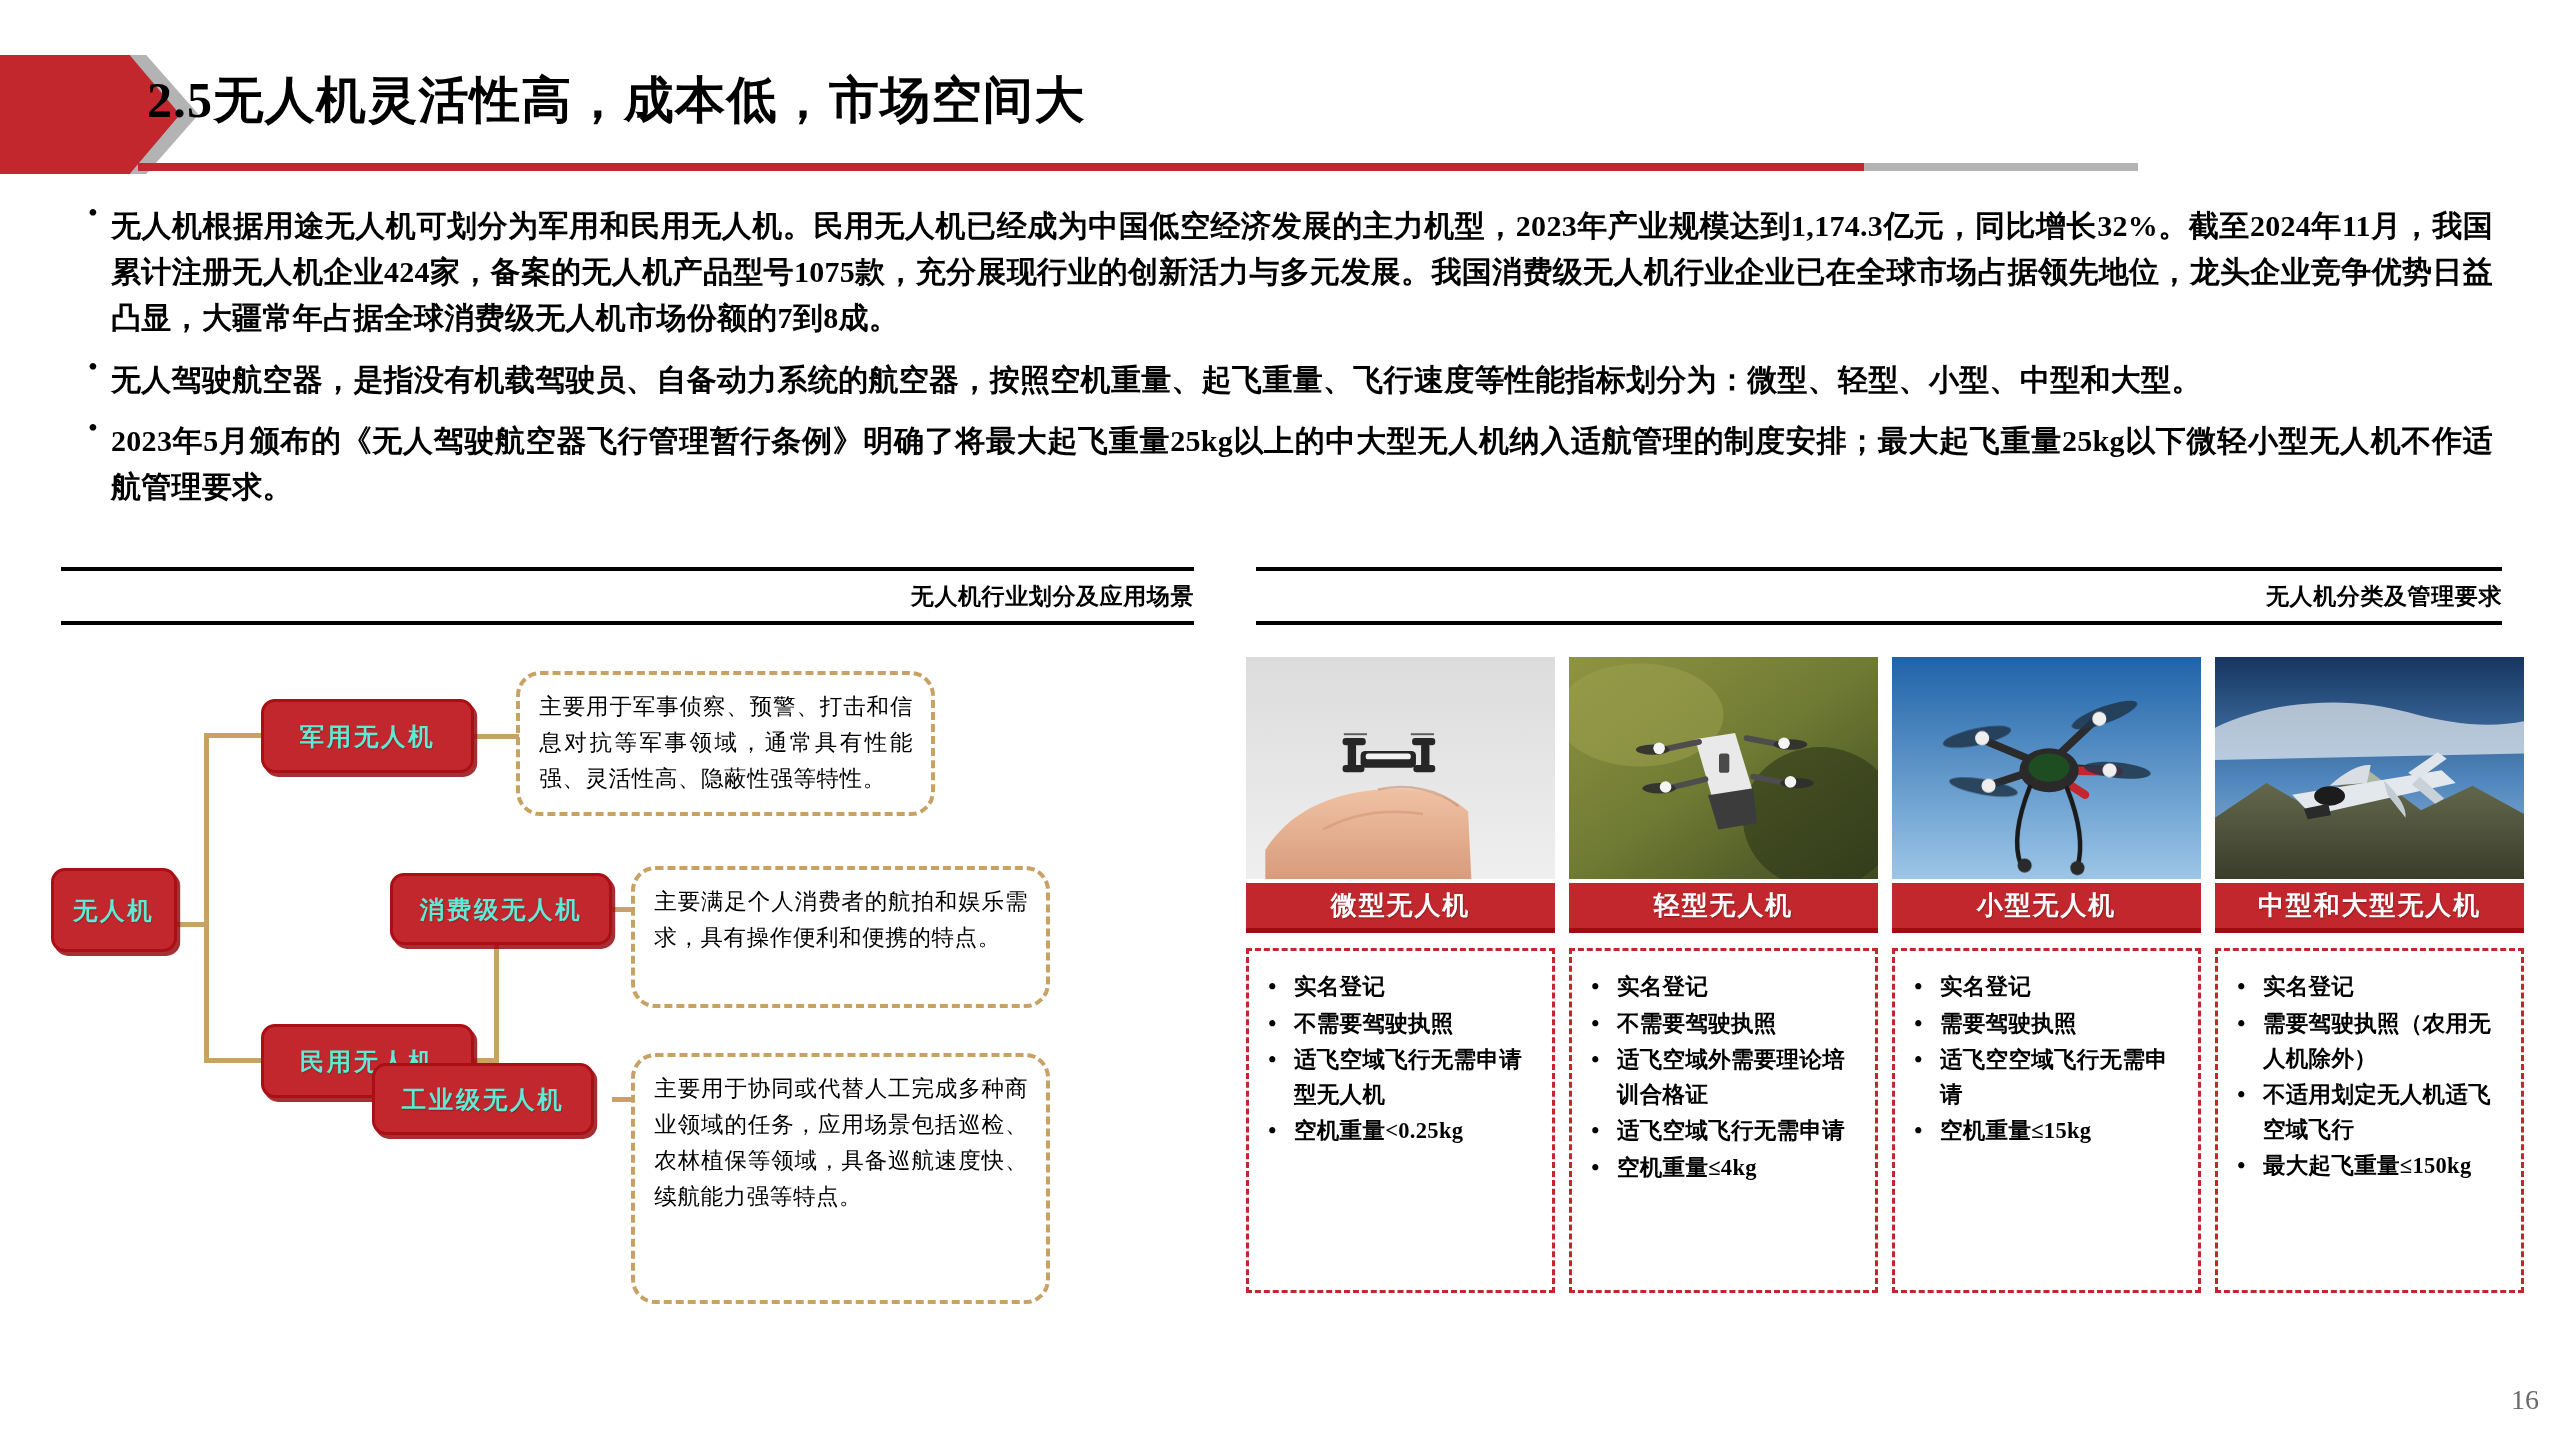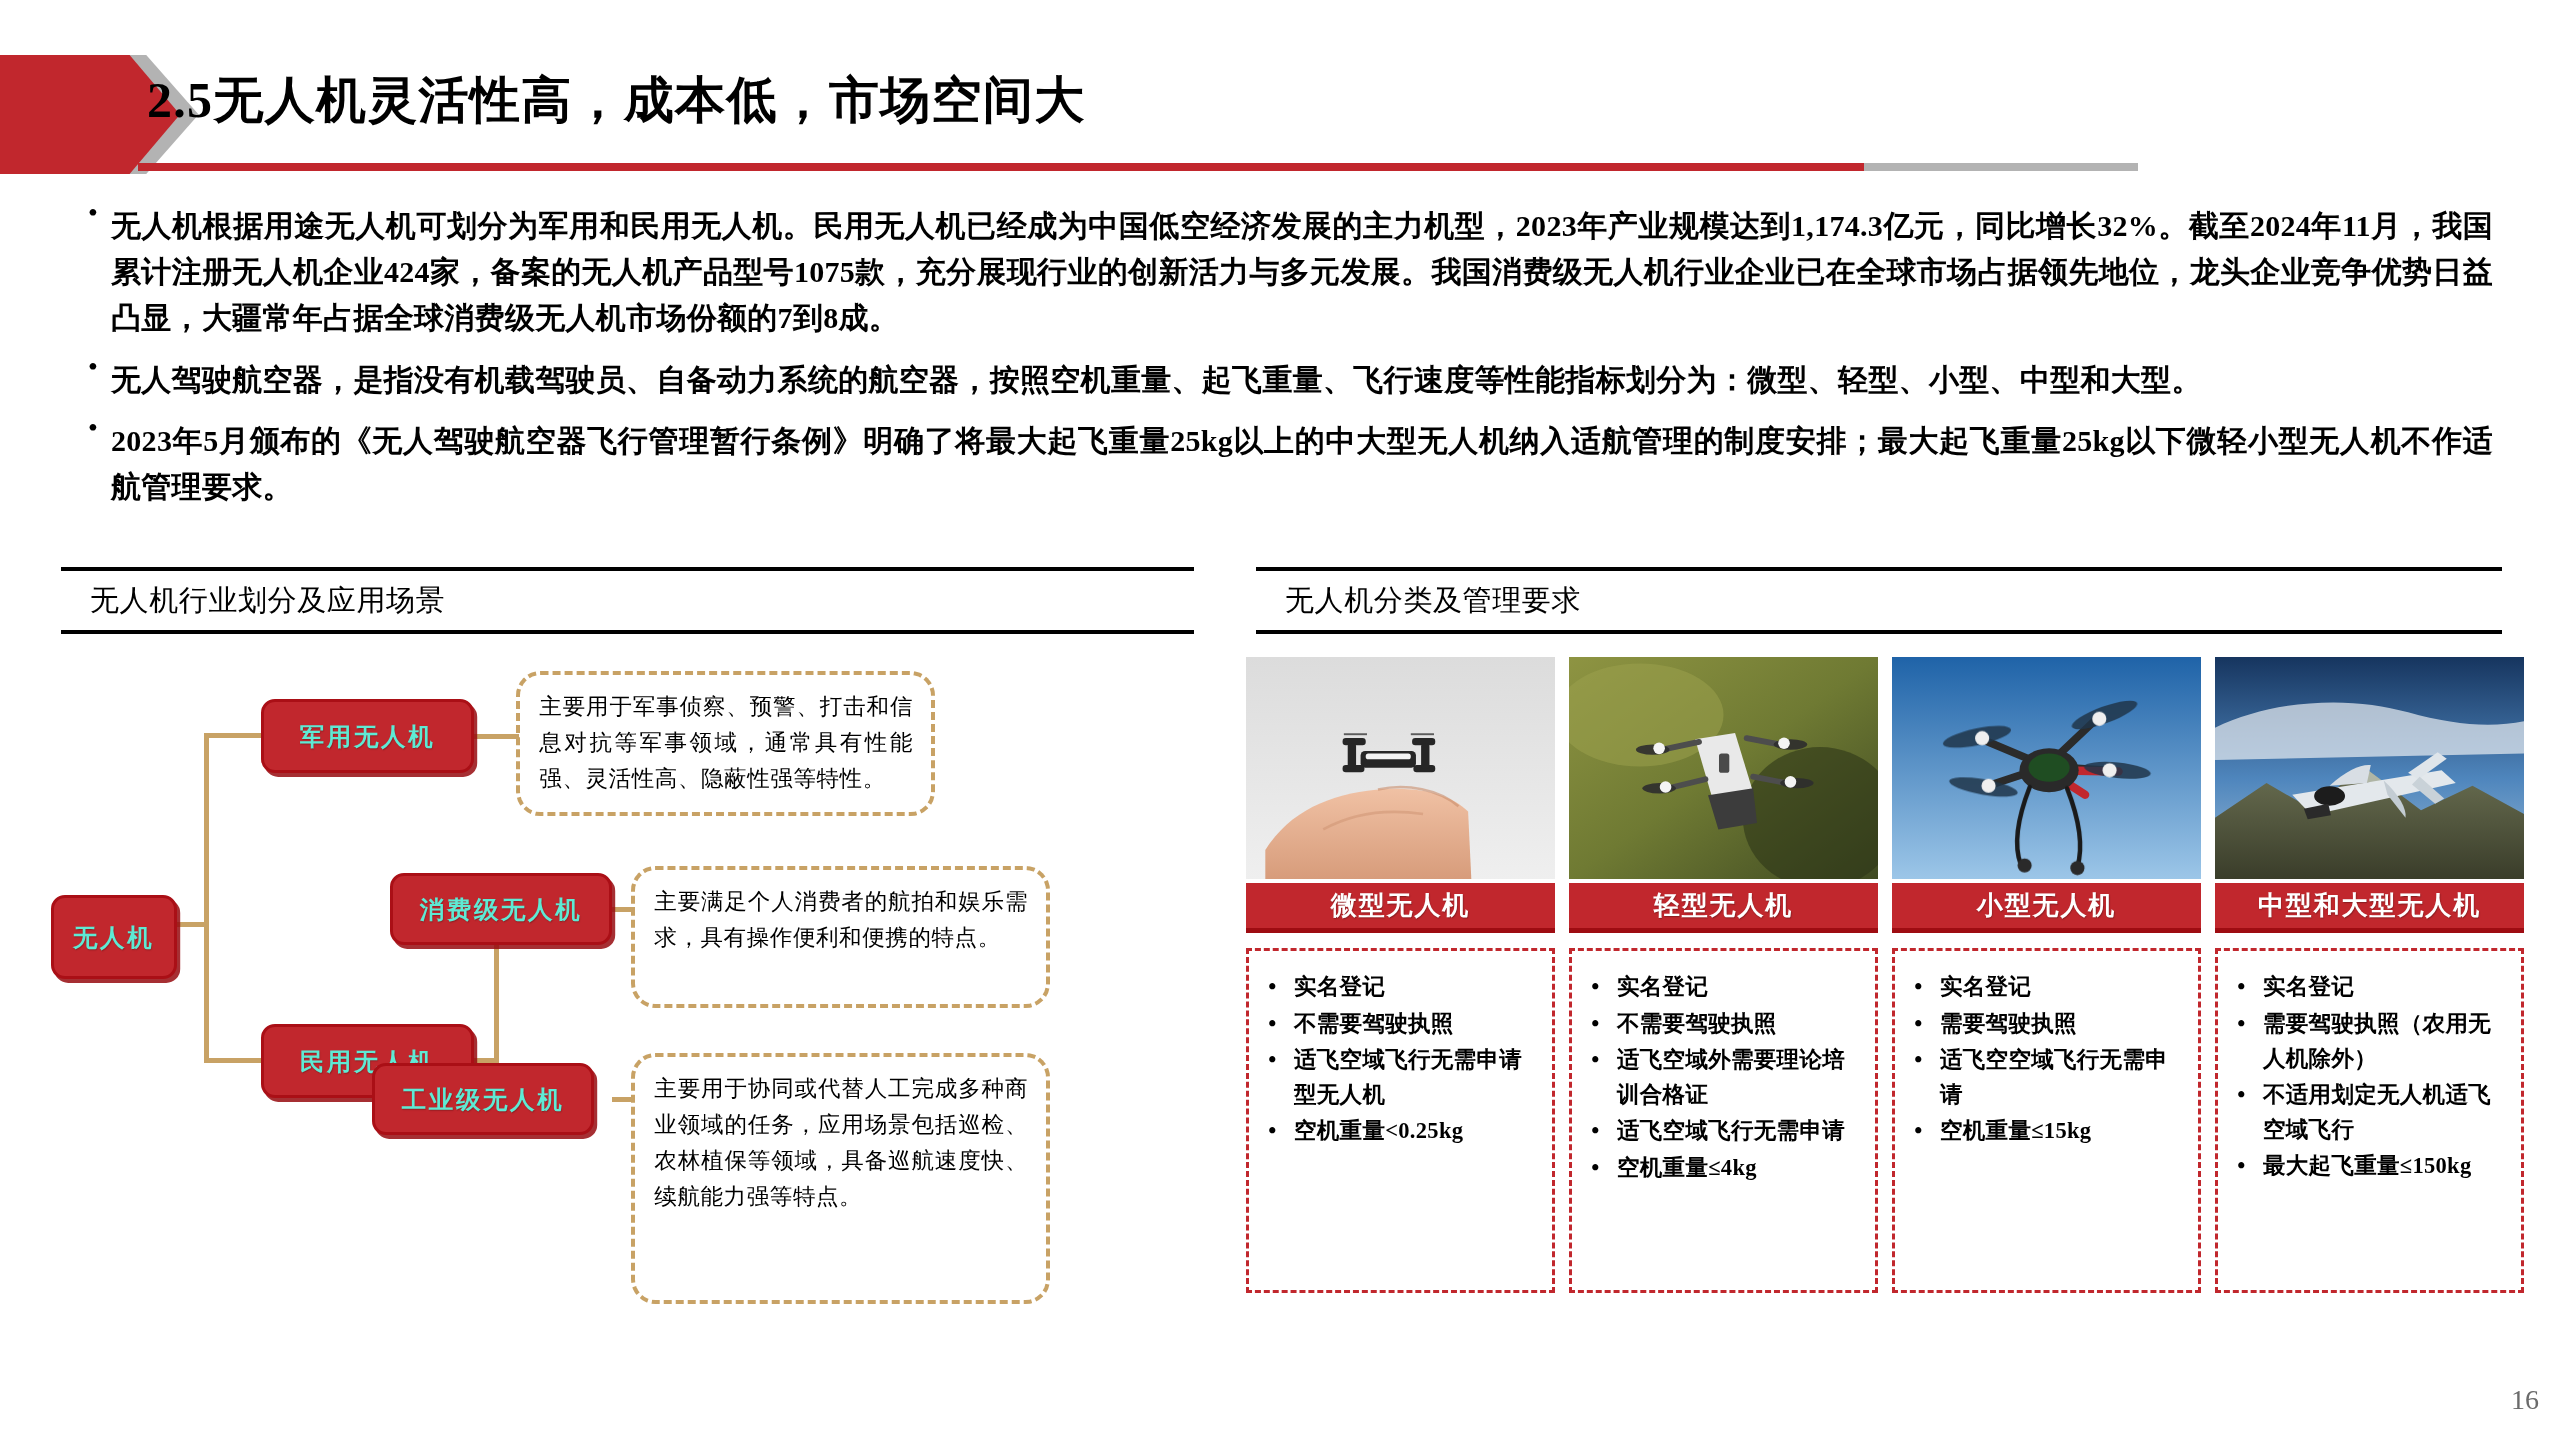--- a/index.html
+++ b/index.html
@@ -106,26 +106,27 @@
   
   .panel-head {
     position: absolute;
   }
   .panel-rule {
     background: #000000;
     height: 3.9px;
     width: 100%;
   }
   .panel-title {
-    font-size: 29px;
-    font-weight: normal;
+    font-size: 23px;
+    font-weight: bold;
     color: #000000;
     padding: 10.3px 0 9px 29px;
     letter-spacing: 0.6px;
     white-space: nowrap;
+    text-align: right;
   }
 
   #panel-left-head { left: 61px; top: 567px; width: 1133px; }
   #panel-right-head { left: 1256px; top: 567px; width: 1246px; }
 
   
   #flow { position: absolute; left: 39px; top: 657px; width: 1159px; height: 683px; }
 
   .node {
     position: absolute;
@@ -137,21 +138,21 @@
     font-size: 24.5px;
     font-weight: bold;
     display: flex;
     align-items: center;
     justify-content: center;
     letter-spacing: 2.6px;
     text-shadow: 0.6px 0.6px 1.3px rgba(0,0,0,0.25);
     box-sizing: border-box;
   }
 
-  #node-root      { left: 11.6px;  top: 238px; width: 126px; height: 84px; }
+  #node-root      { left: 11.6px;  top: 211px; width: 126px; height: 84px; }
   #node-military  { left: 222px; top: 42px;  width: 213px; height: 74px; }
   #node-civil     { left: 222px; top: 367px; width: 213px; height: 74px; }
   #node-consumer  { left: 351px; top: 216px; width: 222px; height: 72px; }
   #node-industry  { left: 333px; top: 406px; width: 222px; height: 72px; }
 
   .conn { position: absolute; background: #c8a265; }
 
   .callout {
     position: absolute;
     border: 4.5px dashed #c8a265;

